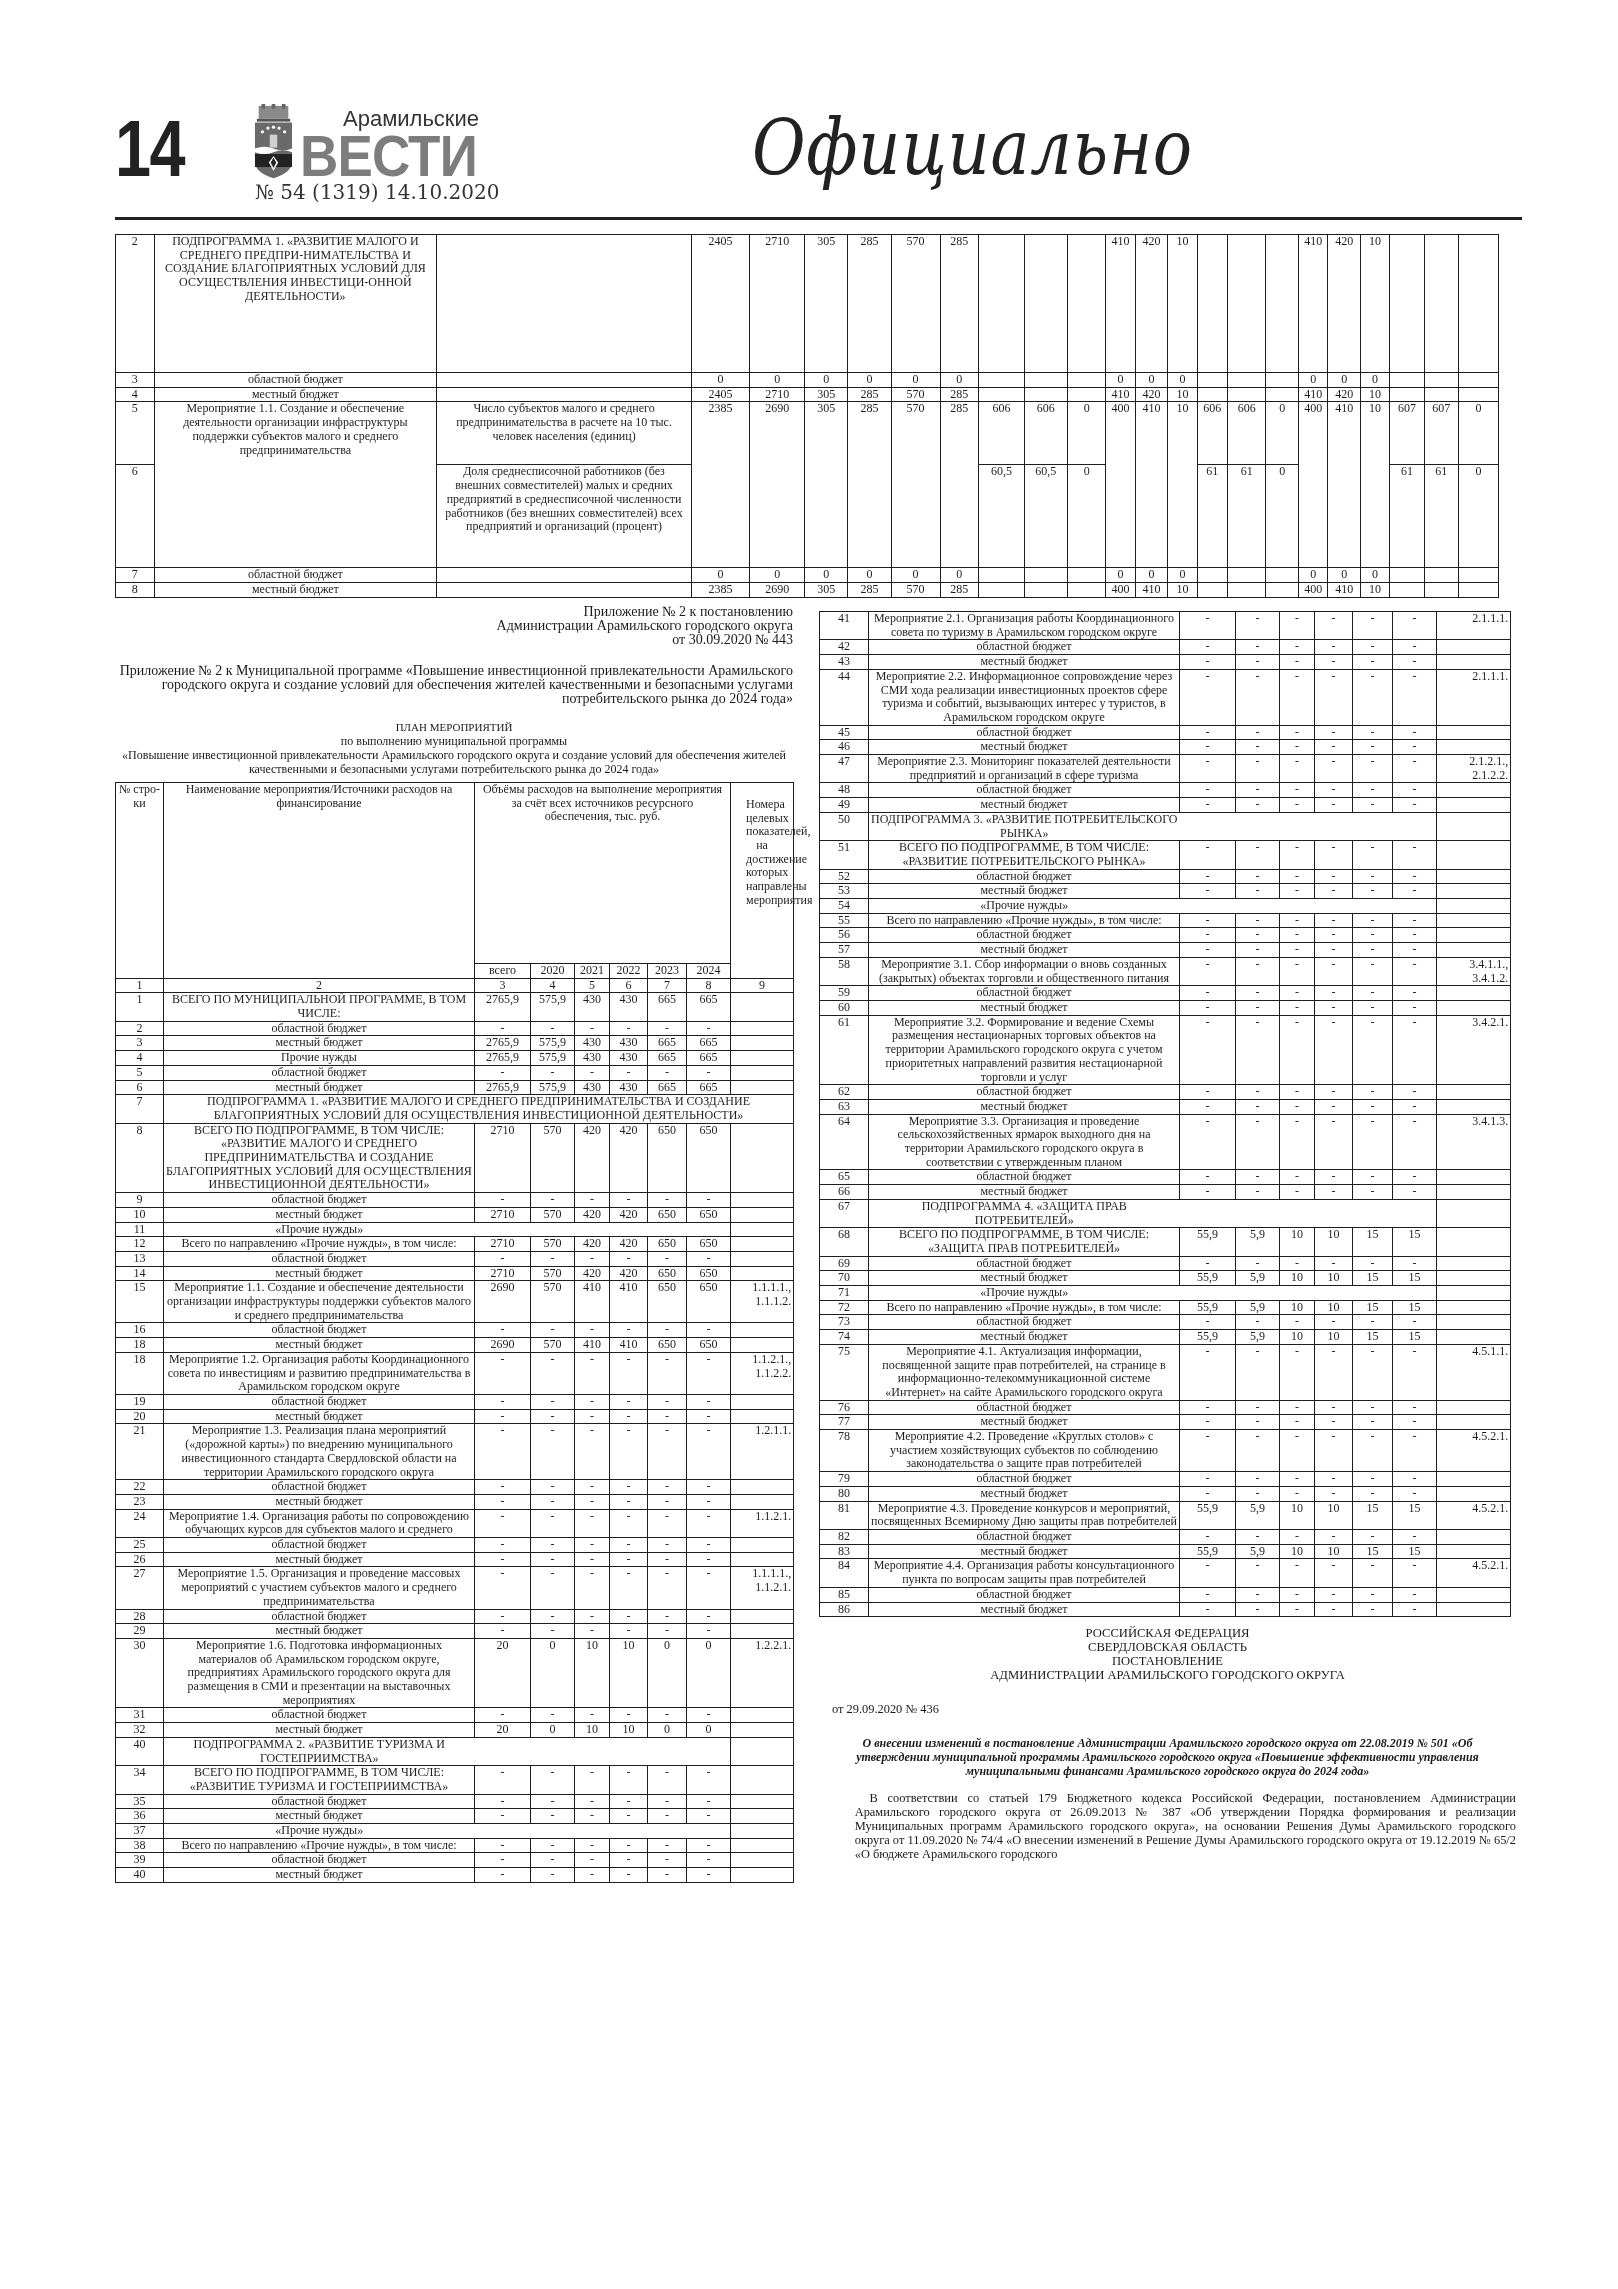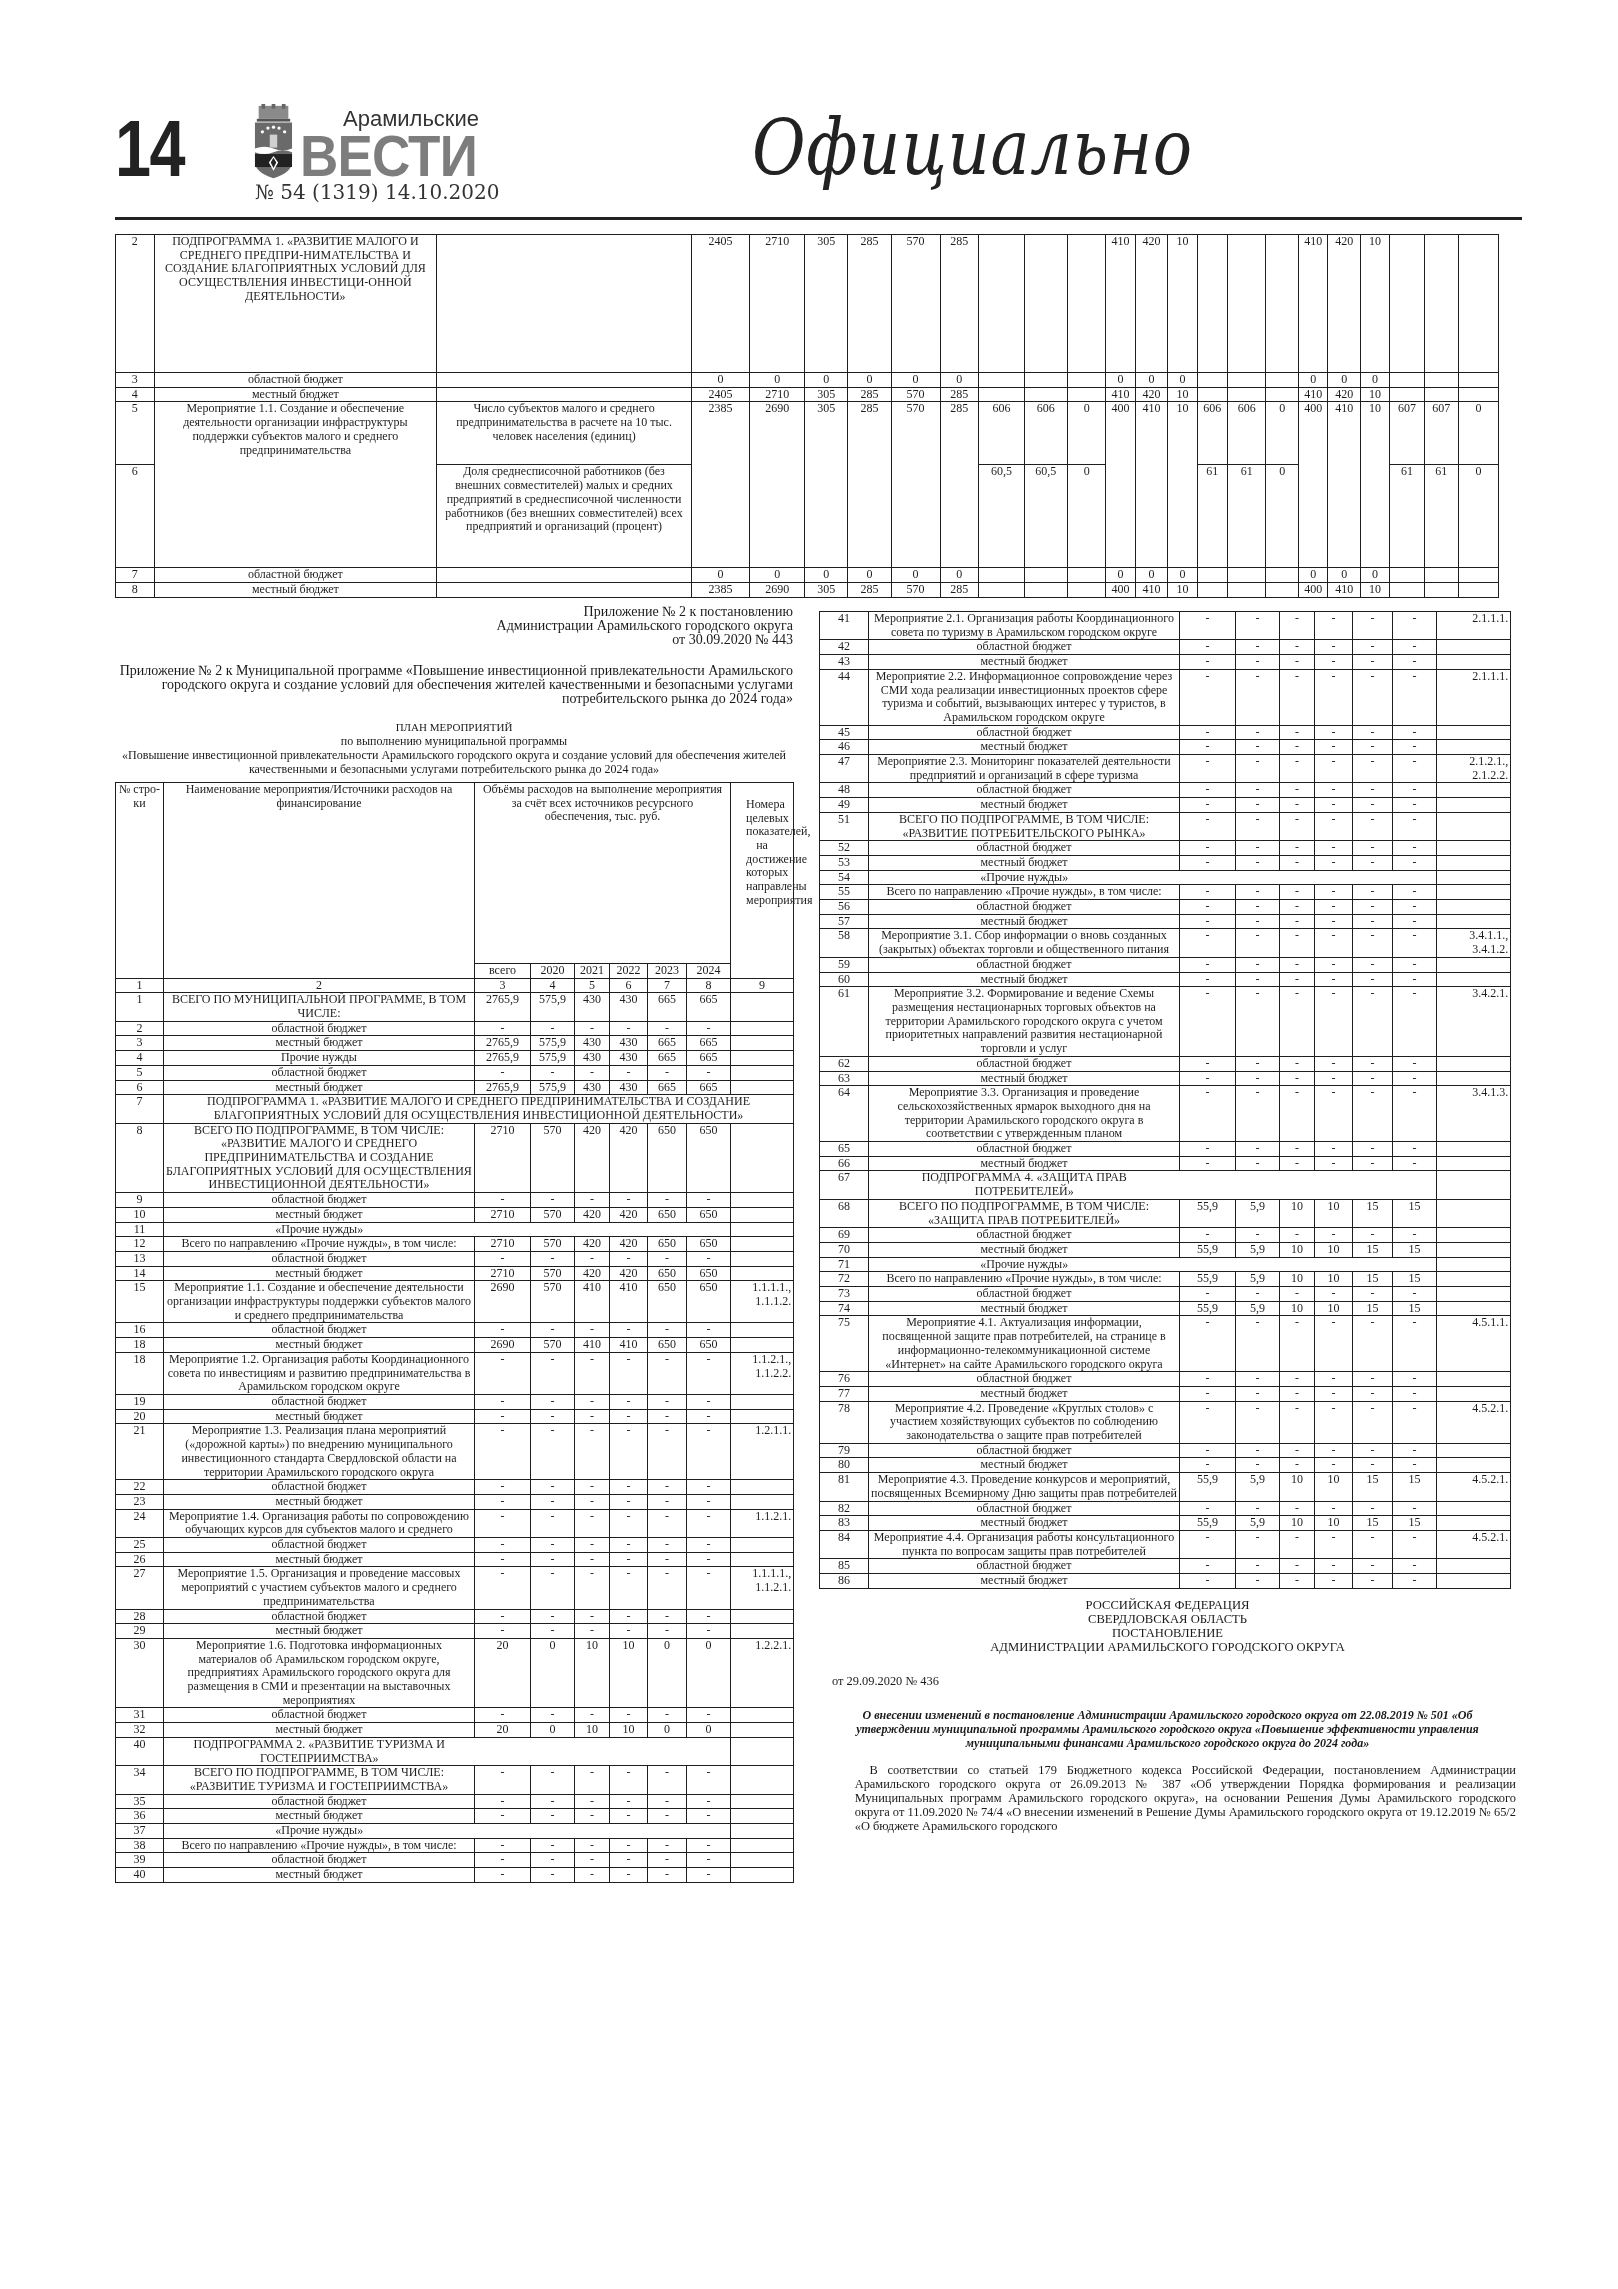--- a/index.html
+++ b/index.html
@@ -855,20 +855,26 @@
           <td>местный бюджет</td>
           <td>-</td>
           <td>-</td>
           <td>-</td>
           <td>-</td>
           <td>-</td>
           <td>-</td>
           <td class="tr"></td>
         </tr>
         <tr>
+          <td>50</td>
+          <td style="border-right:none">ПОДПРОГРАММА 3. «РАЗВИТИЕ ПОТРЕБИТЕЛЬСКОГО РЫНКА»</td>
+          <td colspan="6" style="border-left:none"></td>
+          <td></td>
+        </tr>
+        <tr>
           <td>51</td>
           <td>ВСЕГО ПО ПОДПРОГРАММЕ, В ТОМ ЧИСЛЕ: «РАЗВИТИЕ ПОТРЕБИТЕЛЬСКОГО РЫНКА»</td>
           <td>-</td>
           <td>-</td>
           <td>-</td>
           <td>-</td>
           <td>-</td>
           <td>-</td>
           <td class="tr"></td>
         </tr>

